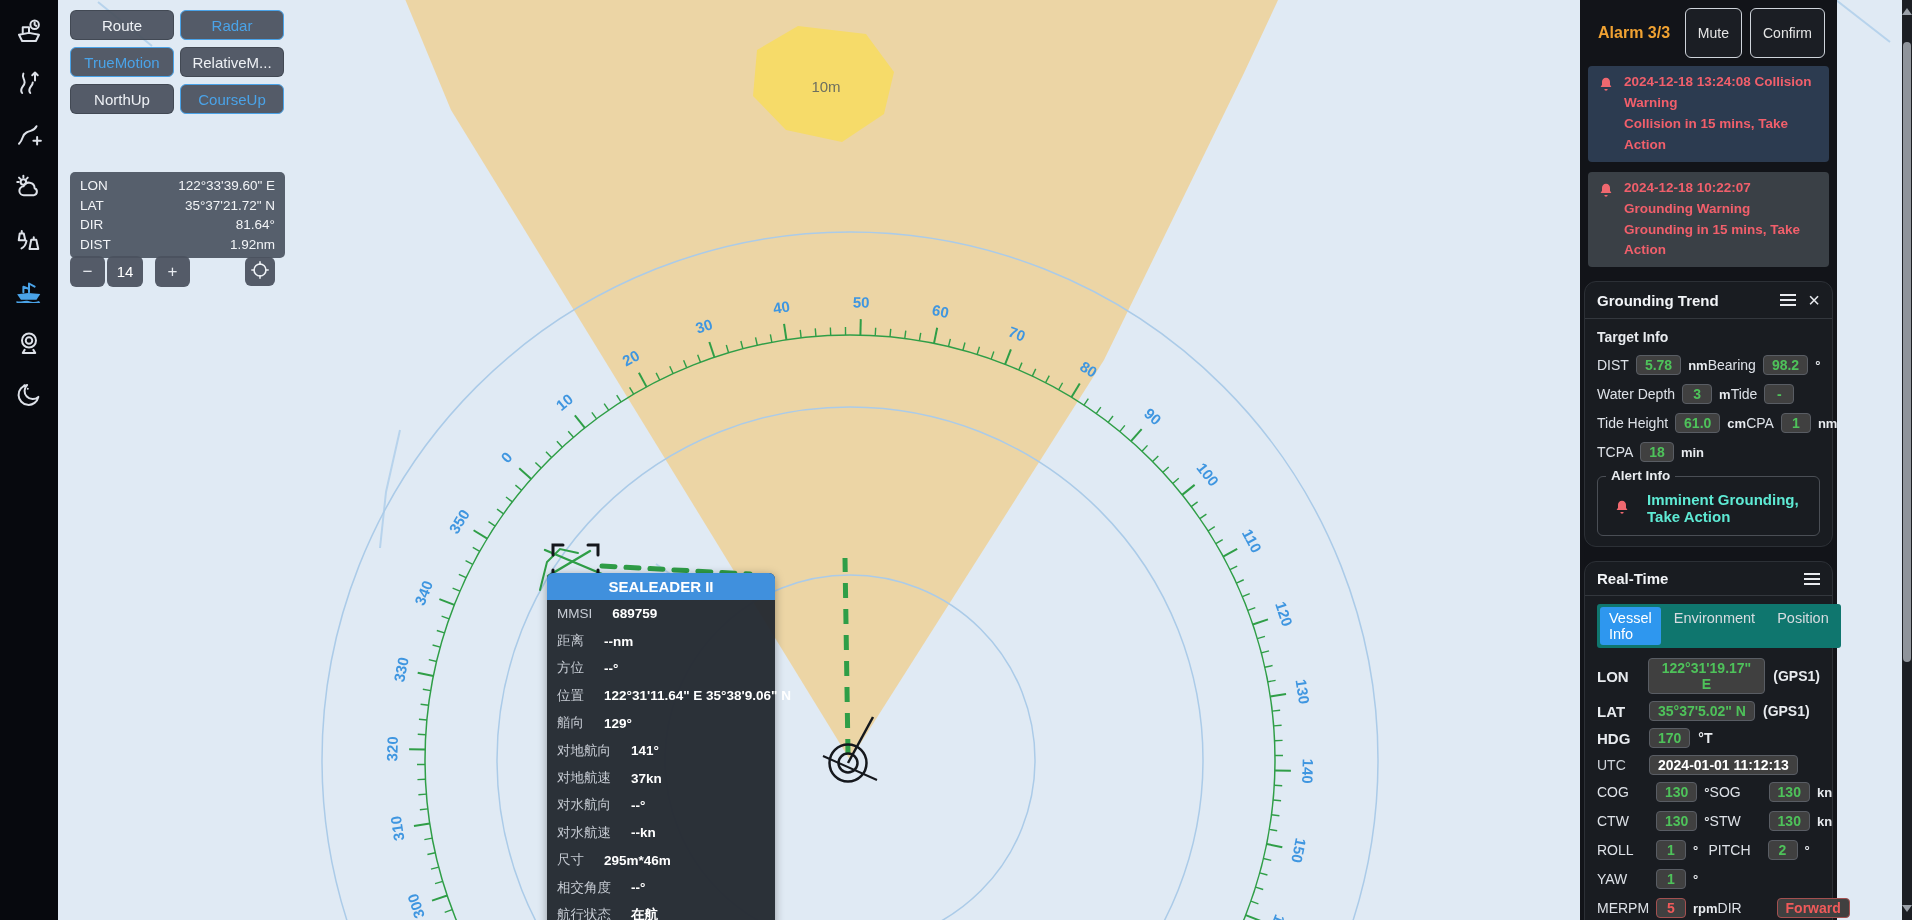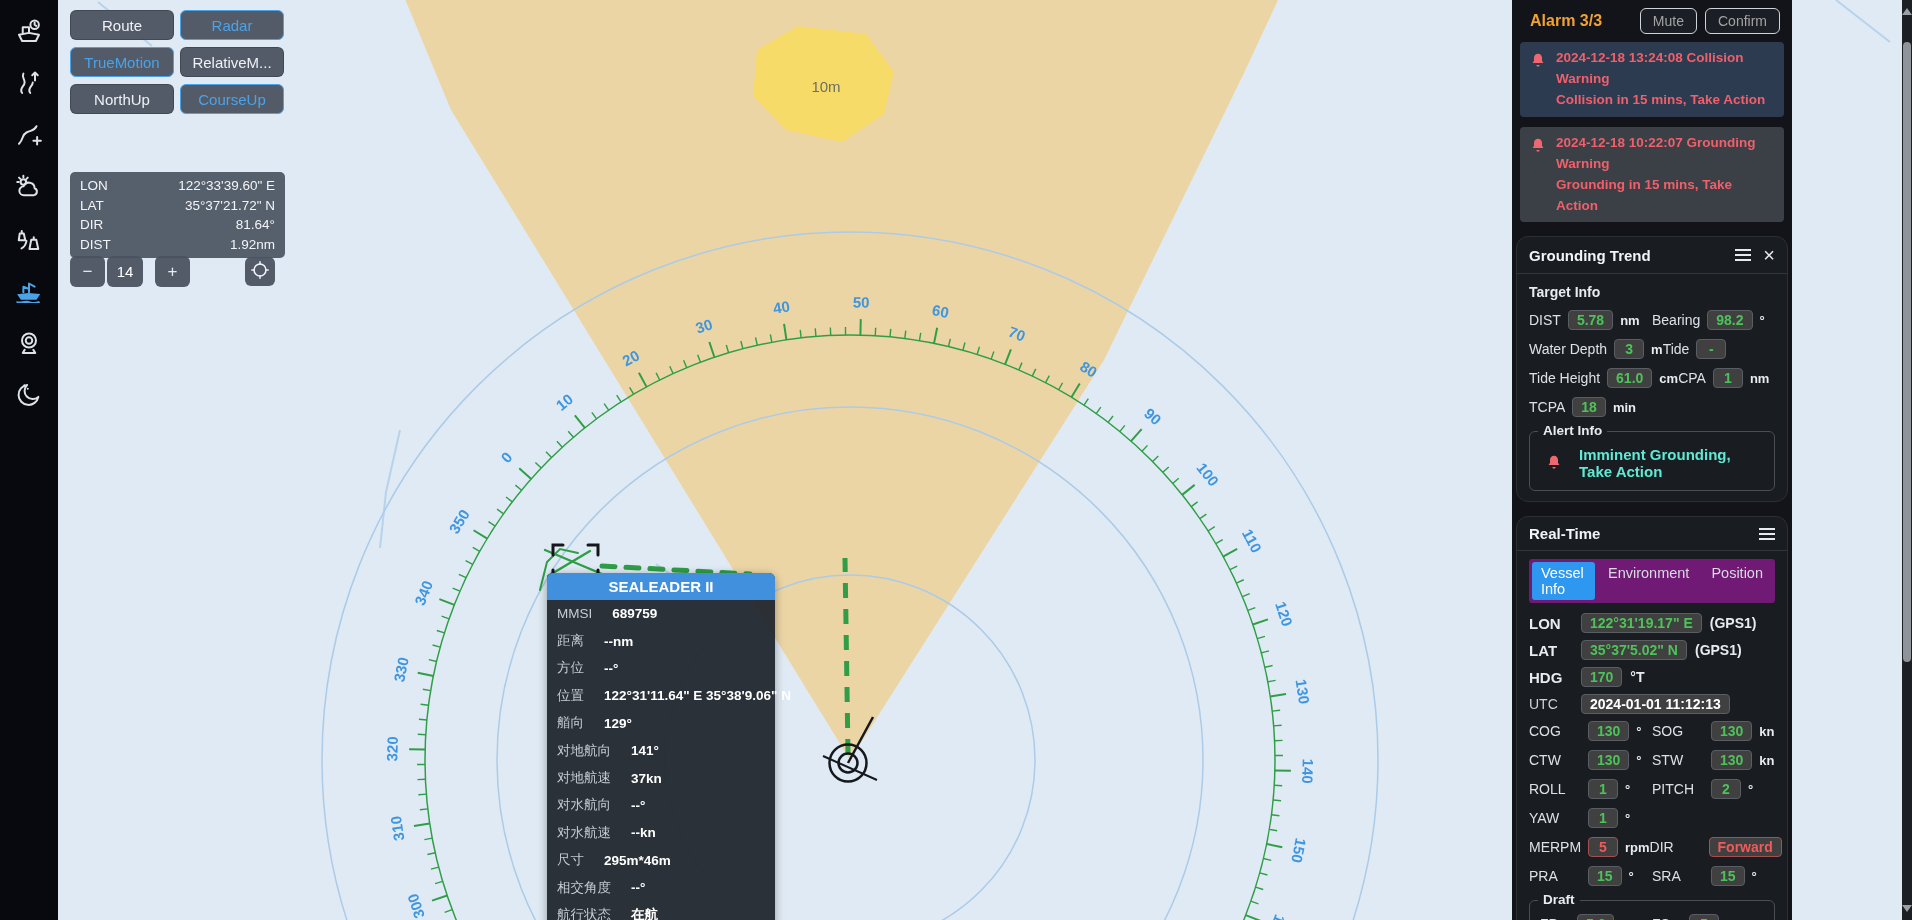--- a/index.html
+++ b/index.html
@@ -45,26 +45,26 @@
   
   .popup{position:absolute;left:547px;top:573px;width:228px;background:rgba(37,42,50,0.97);
     border-radius:6px 6px 0 0;z-index:4;box-shadow:0 2px 10px rgba(0,0,0,0.35);}
   .popup-title{height:27px;background:#4090dd;border-radius:6px 6px 0 0;color:#fff;font-weight:bold;
     font-size:15px;display:flex;align-items:center;justify-content:center;}
   .prow{display:flex;gap:20px;padding-left:10px;height:27.4px;align-items:center;font-size:13.5px;white-space:nowrap;}
   .plabel{color:#c6cbd3;}
   .pval{color:#fff;font-weight:bold;}
 
   
-  .rightpanel{position:absolute;left:1512px;top:0;width:280px;height:920px;background:#121419;
+  .rightpanel{position:absolute;left:1580px;top:0;width:257px;height:920px;background:#121419;
     z-index:7;color:#e8ebef;font-size:14px;box-sizing:border-box;}
   .alarm-head{display:flex;align-items:center;gap:8px;padding:8px 12px 8px 18px;}
   .alarm-title{flex:1;color:#f0a232;font-weight:bold;font-size:16px;}
-  .obtn{background:#1b1e24;border:1px solid #cfd4db;color:#a3a3a3;border-radius:6px;
-    font-size:14px;padding:4px 12px;cursor:pointer;font-family:inherit;}
+  .obtn{background:#1b1e24;border:1px solid #cfd4db;color:#e5e5e5;border-radius:6px;
+    font-size:14px;padding:16px 12px;cursor:pointer;font-family:inherit;}
   .alarm-item{display:flex;align-items:flex-start;gap:8px;margin:0 8px 10px;padding:6px 8px;
     border-radius:4px;color:#f15f6b;font-weight:bold;font-size:13.5px;line-height:1.55;cursor:pointer;}
   .alarm-item.hl{background:#2c3b50;}
   .alarm-item.dim{background:#3a4046;}
   .bell{width:20px;height:20px;flex:none;margin-top:3px;color:#f0686f;}
   .bell svg{width:20px;height:20px;fill:currentColor;stroke:none;}
 
   .sec{margin:14px 4px 0;background:#191c21;border:1px solid #2c3036;border-radius:12px;}
   .sec-head{display:flex;align-items:center;gap:12px;padding:8px 12px;border-bottom:1px solid #33373d;
     font-weight:bold;font-size:15px;color:#f2f4f7;}
@@ -81,21 +81,21 @@
   .dr .flabel{width:30px;}
   .vb{background:#404040;border:1px solid #595d64;border-radius:4px;padding:1px 8px;font-weight:bold;
     color:#4ec25a;font-size:14px;min-width:12px;text-align:center;}
   .vb.white{color:#fff;}
   .vb.red{color:#f05a5a;border-color:#a35050;}
   .unit{font-weight:bold;font-size:13px;}
   .fieldset{position:relative;border:1px solid #4a4e55;border-radius:6px;margin-top:14px;padding:13px 10px 6px;}
   .legend{position:absolute;top:-9px;left:8px;background:#191c21;padding:0 5px;font-weight:bold;font-size:13.5px;}
   .alert-line{display:flex;align-items:center;gap:15px;color:#5eead4;font-weight:bold;font-size:15px;padding:1px 4px 4px;}
   .alert-line .bell{margin-top:0;}
-  .tabs{display:flex;gap:4px;background:#701a75;margin:0 0 10px;padding:3px;border-radius:3px;width:fit-content;}
+  .tabs{display:flex;gap:4px;background:#0f766e;margin:0 0 10px;padding:3px;border-radius:3px;width:fit-content;}
   .tab{padding:3px 9px;font-size:14.5px;color:#d7dbe0;border-radius:3px;cursor:pointer;}
   .tab.active{background:#2e97ef;color:#fff;}
   .bigrow{display:flex;align-items:center;gap:8px;margin-bottom:7px;}
   .biglabel{font-weight:bold;font-size:15px;width:44px;}
   .biglabel.norm{font-weight:normal;font-size:14px;color:#cfd4da;}
   .bigsuffix{font-weight:bold;font-size:14px;}
 
   
   .vscroll{position:absolute;left:1902px;top:0;width:10px;height:920px;background:#1c1f24;z-index:9;}
   .vthumb{position:absolute;left:1px;top:42px;width:8px;height:620px;background:#8f949b;border-radius:4px;}

